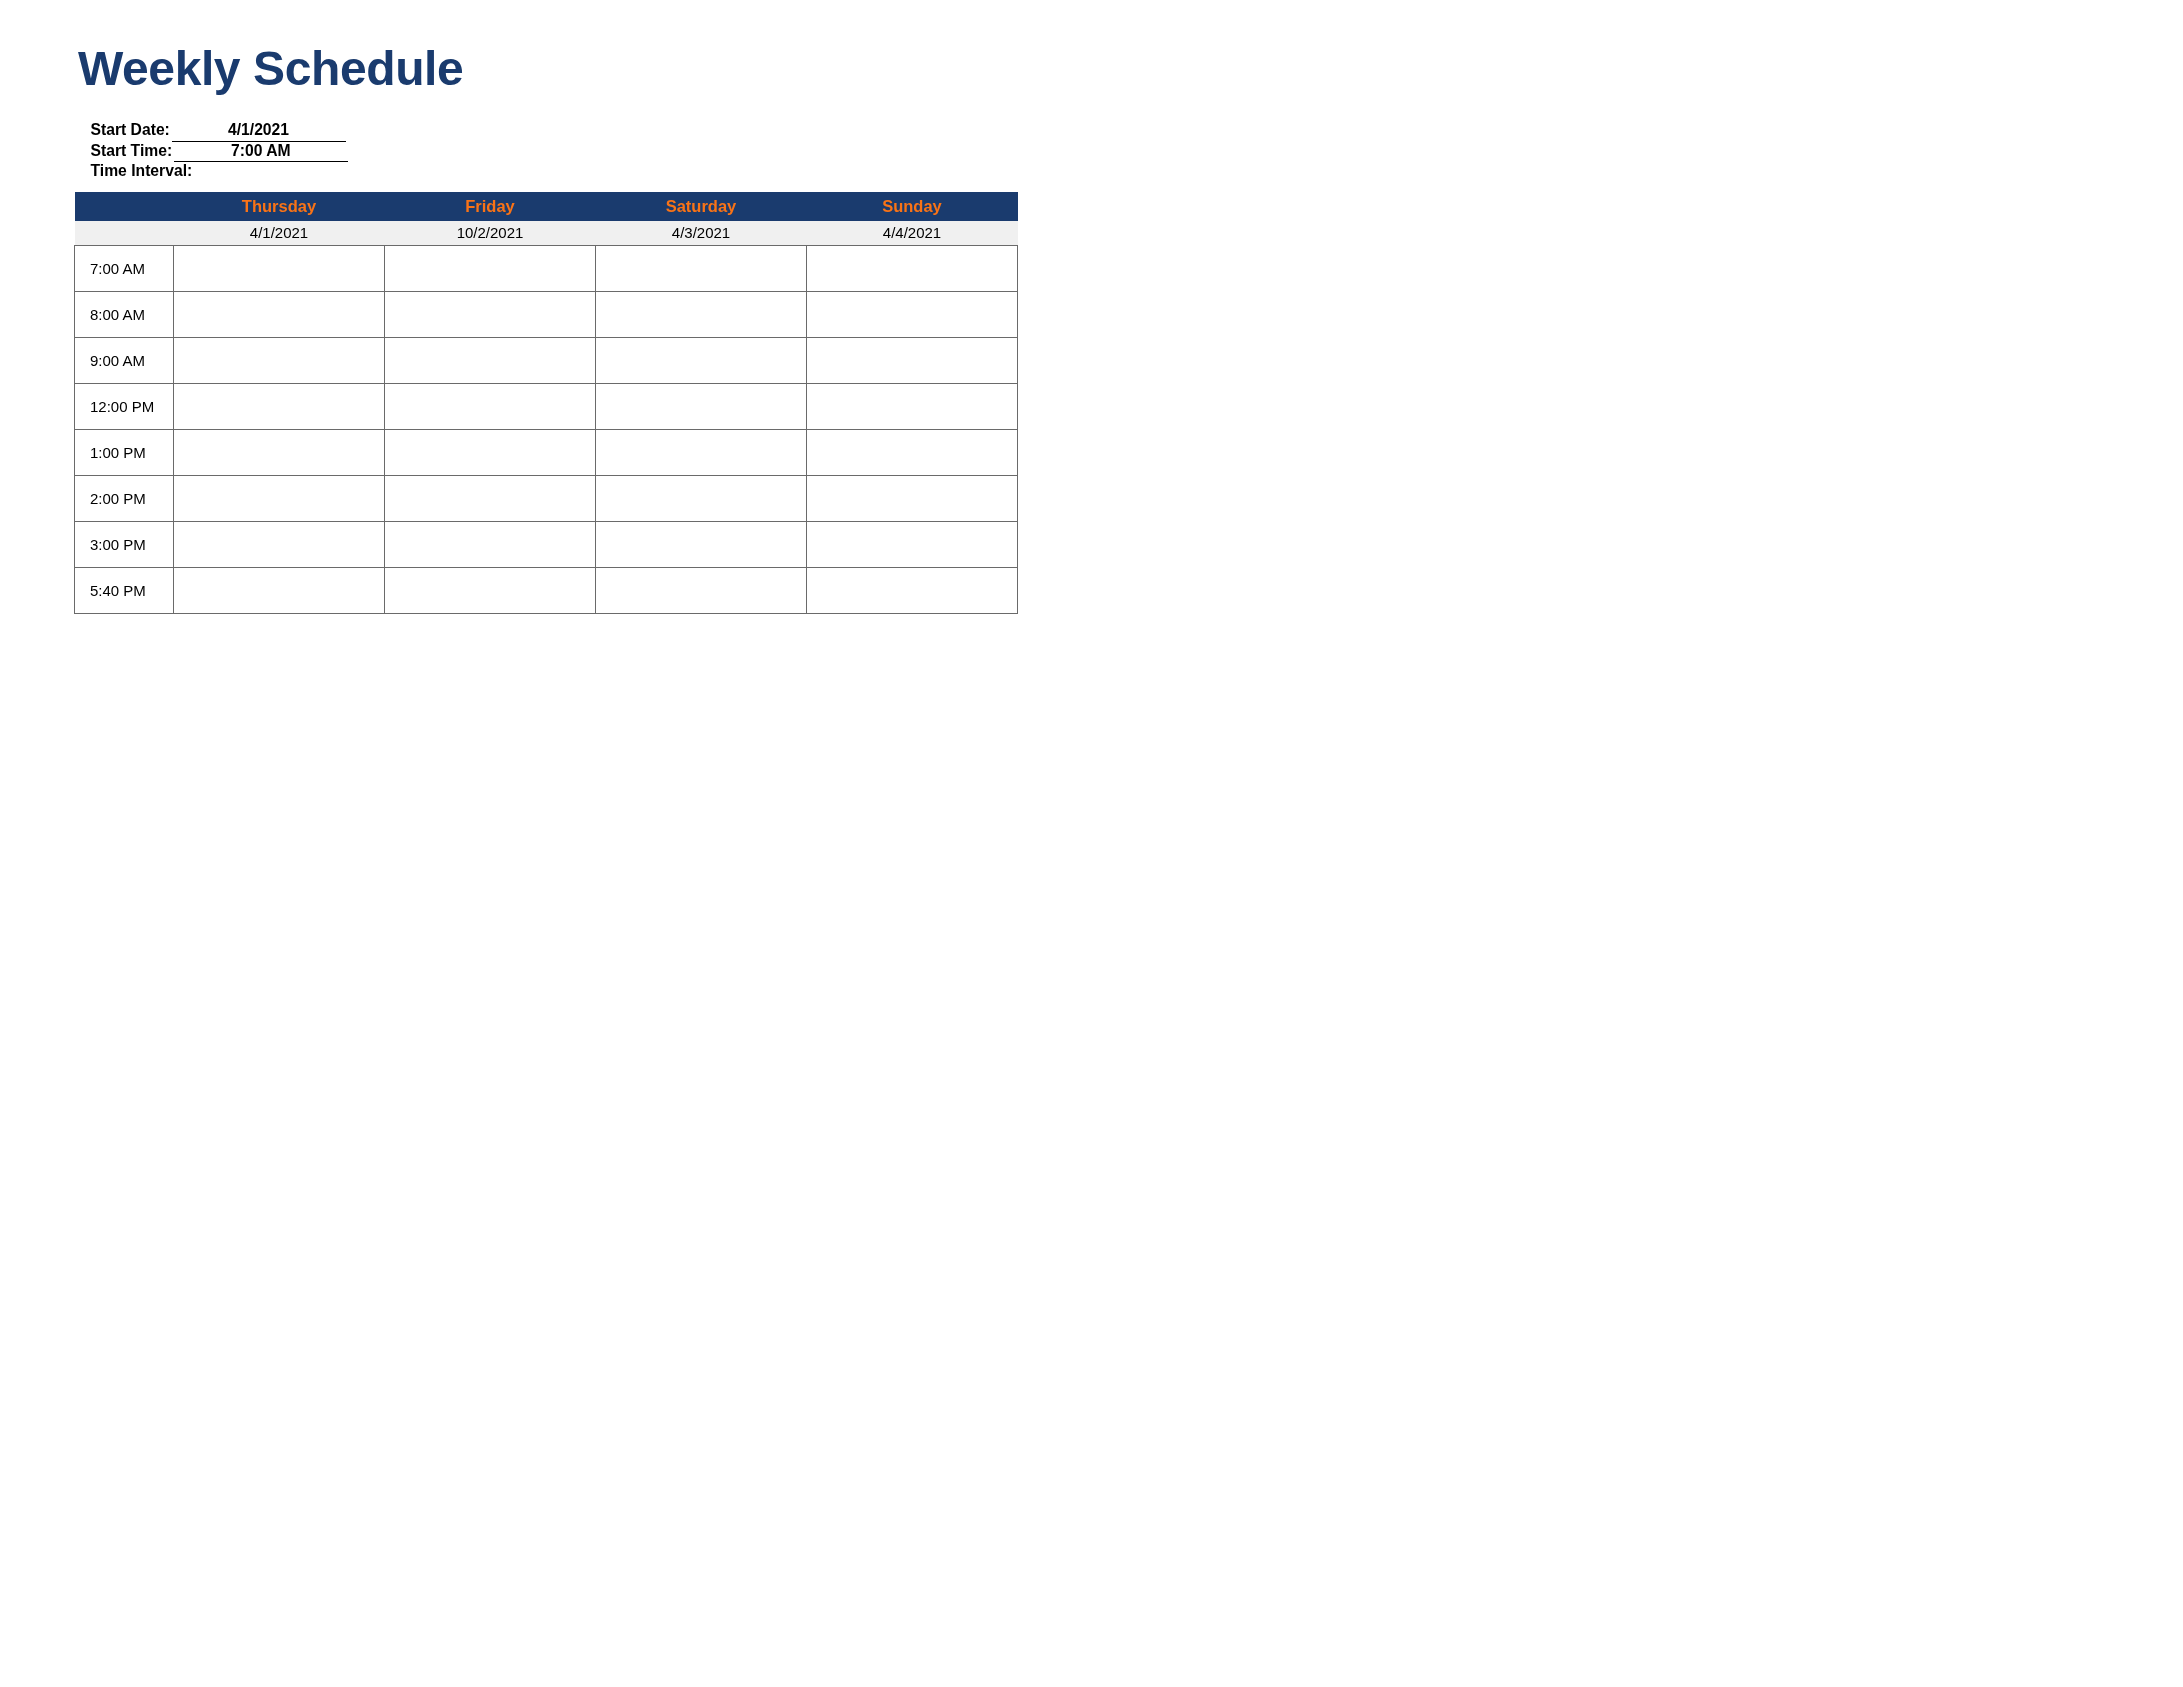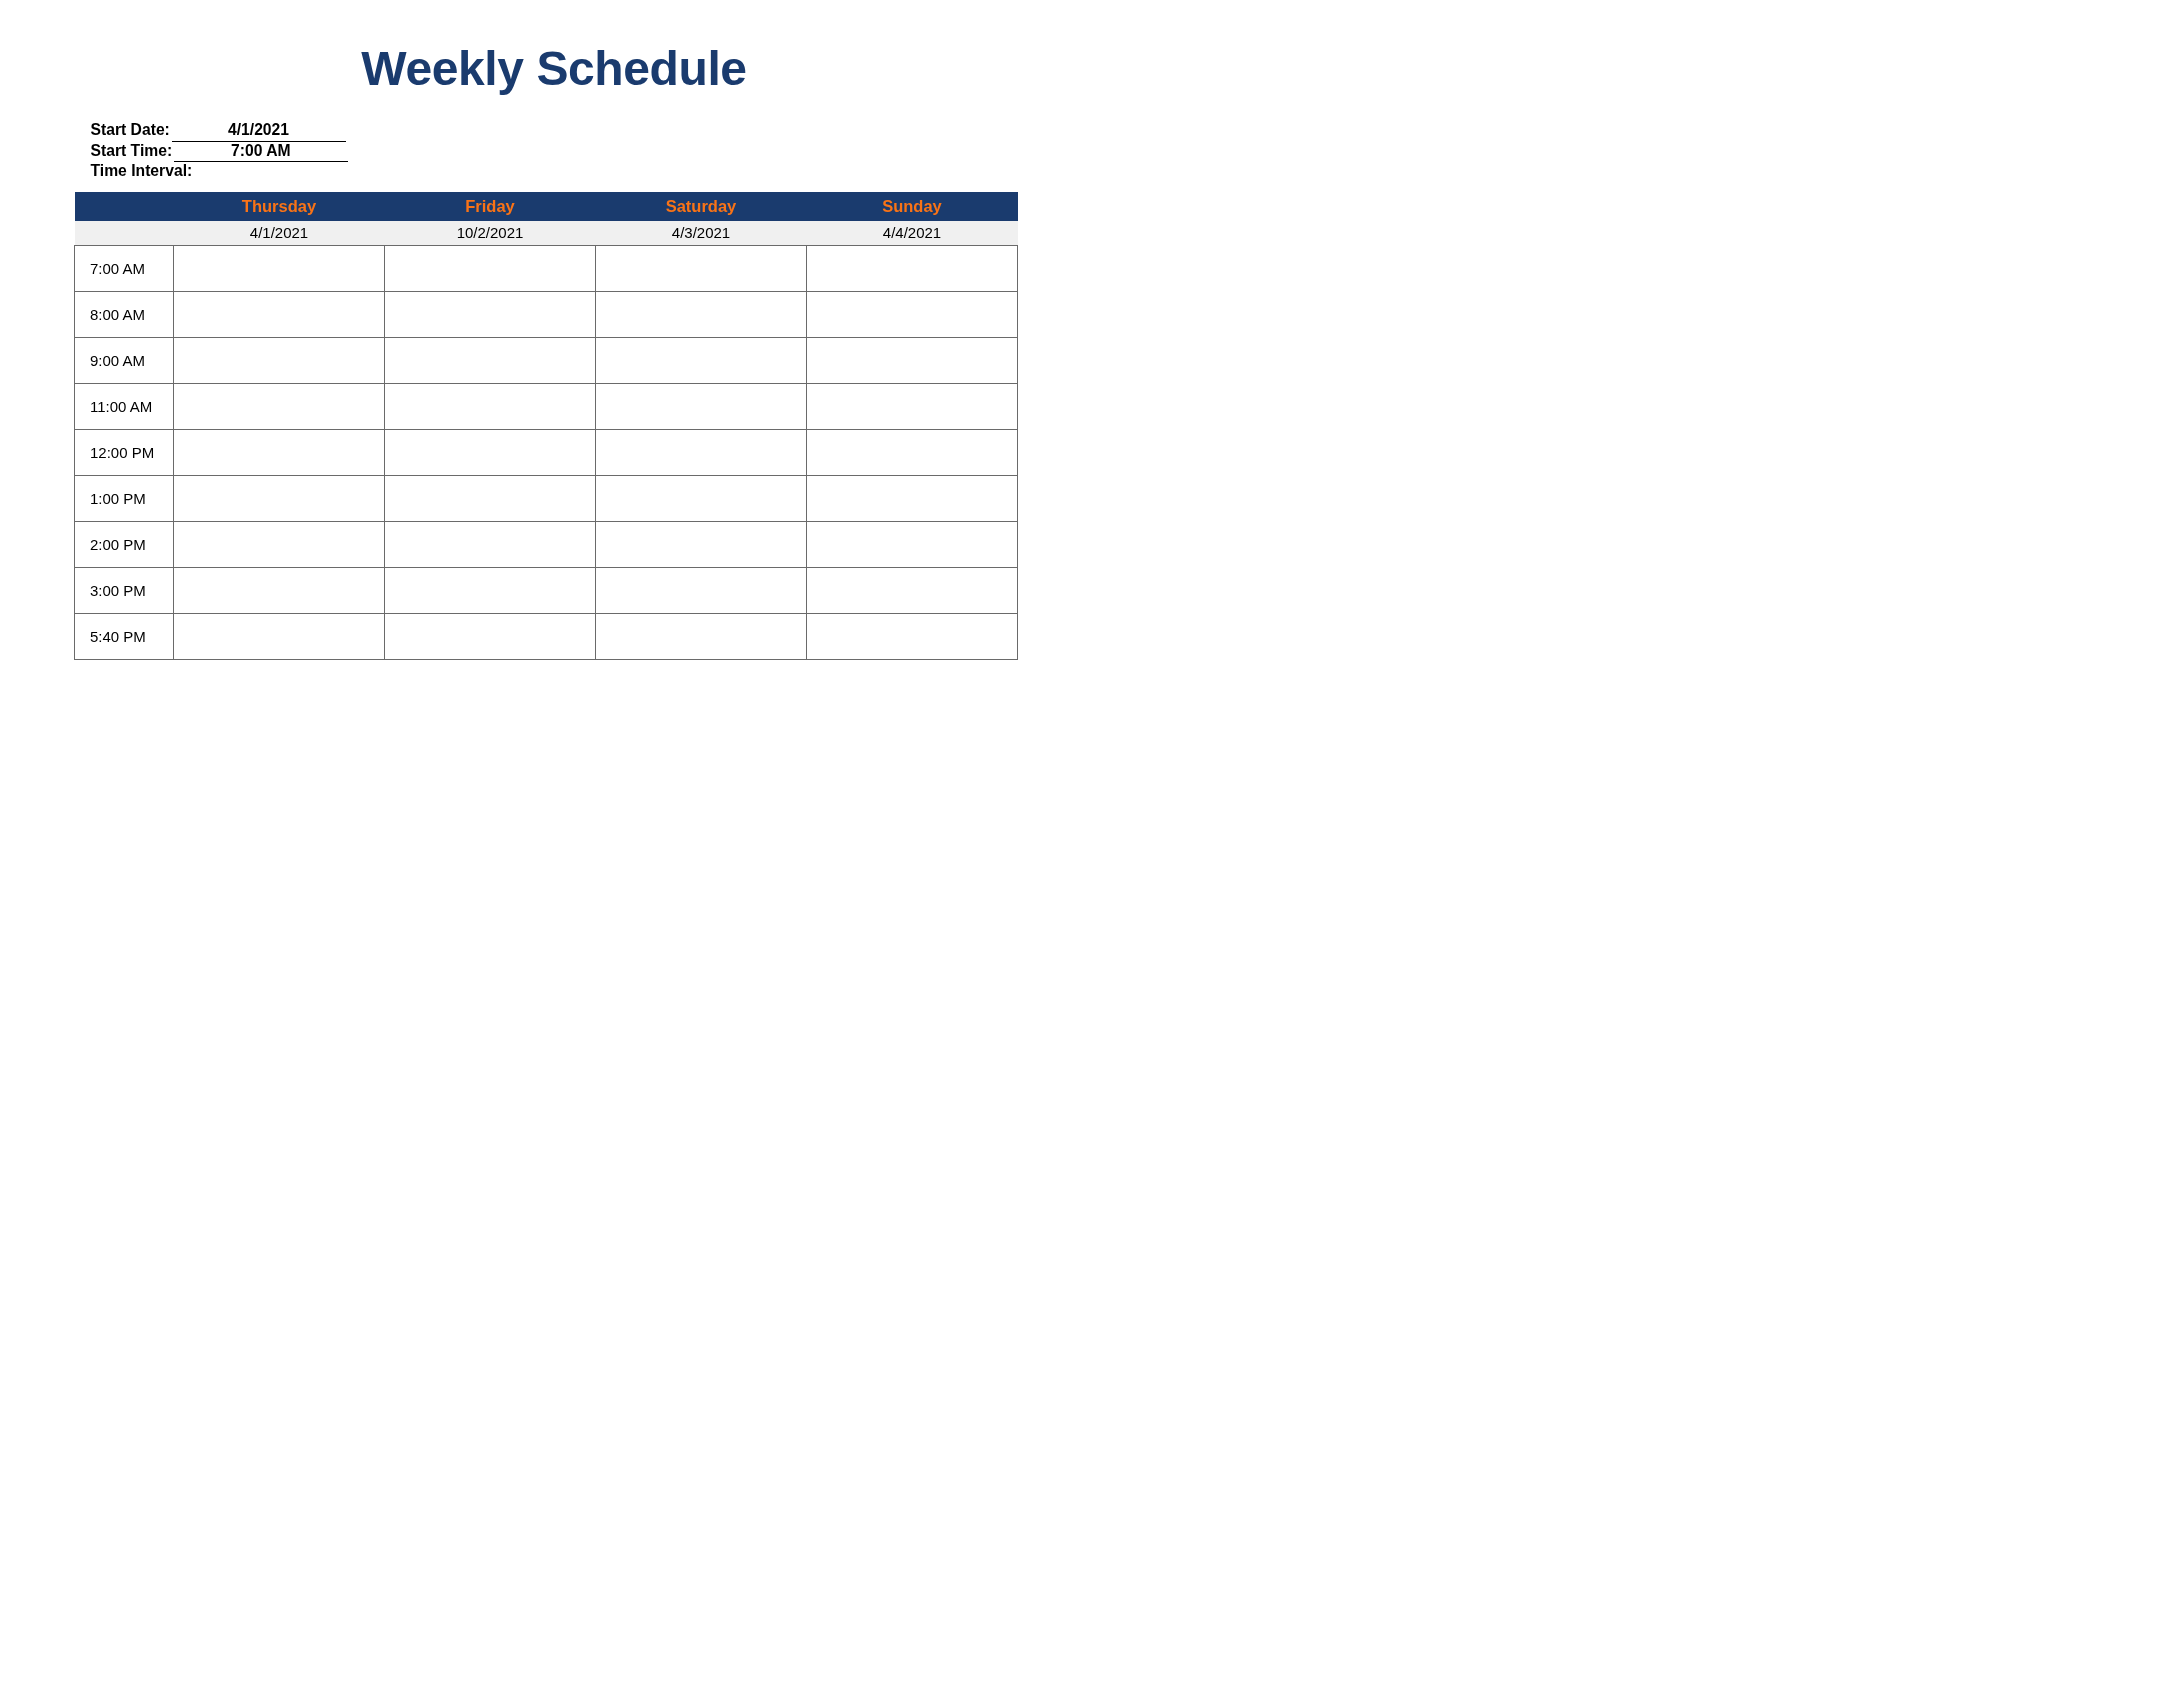--- a/index.html
+++ b/index.html
@@ -13,23 +13,22 @@
   .page {
     width: 1092px;
     height: 844px;
     padding: 41px 74px 33px 74px;
     position: relative;
   }
   h1.title {
     font-size: 48px;
     font-weight: 700;
     color: #1a3b6e;
-    margin: 0 0 25px 16px;
+    margin: 0 0 25px 4px;
     letter-spacing: -0.4px;
-    text-align: center;
   }
   .meta-row {
     display: flex;
     align-items: baseline;
     font-size: 15.7px;
     font-weight: 700;
     margin: 0 0 11.6px 16.5px;
     flex-direction: column;
   }
   .meta-group {
@@ -155,27 +154,20 @@
         <td></td>
       </tr>
       <tr class="slot">
         <td class="time-cell">9:00 AM</td>
         <td></td>
         <td></td>
         <td></td>
         <td></td>
       </tr>
       <tr class="slot">
-        <td class="time-cell">11:00 AM</td>
-        <td></td>
-        <td></td>
-        <td></td>
-        <td></td>
-      </tr>
-      <tr class="slot">
         <td class="time-cell">12:00 PM</td>
         <td></td>
         <td></td>
         <td></td>
         <td></td>
       </tr>
       <tr class="slot">
         <td class="time-cell">1:00 PM</td>
         <td></td>
         <td></td>

